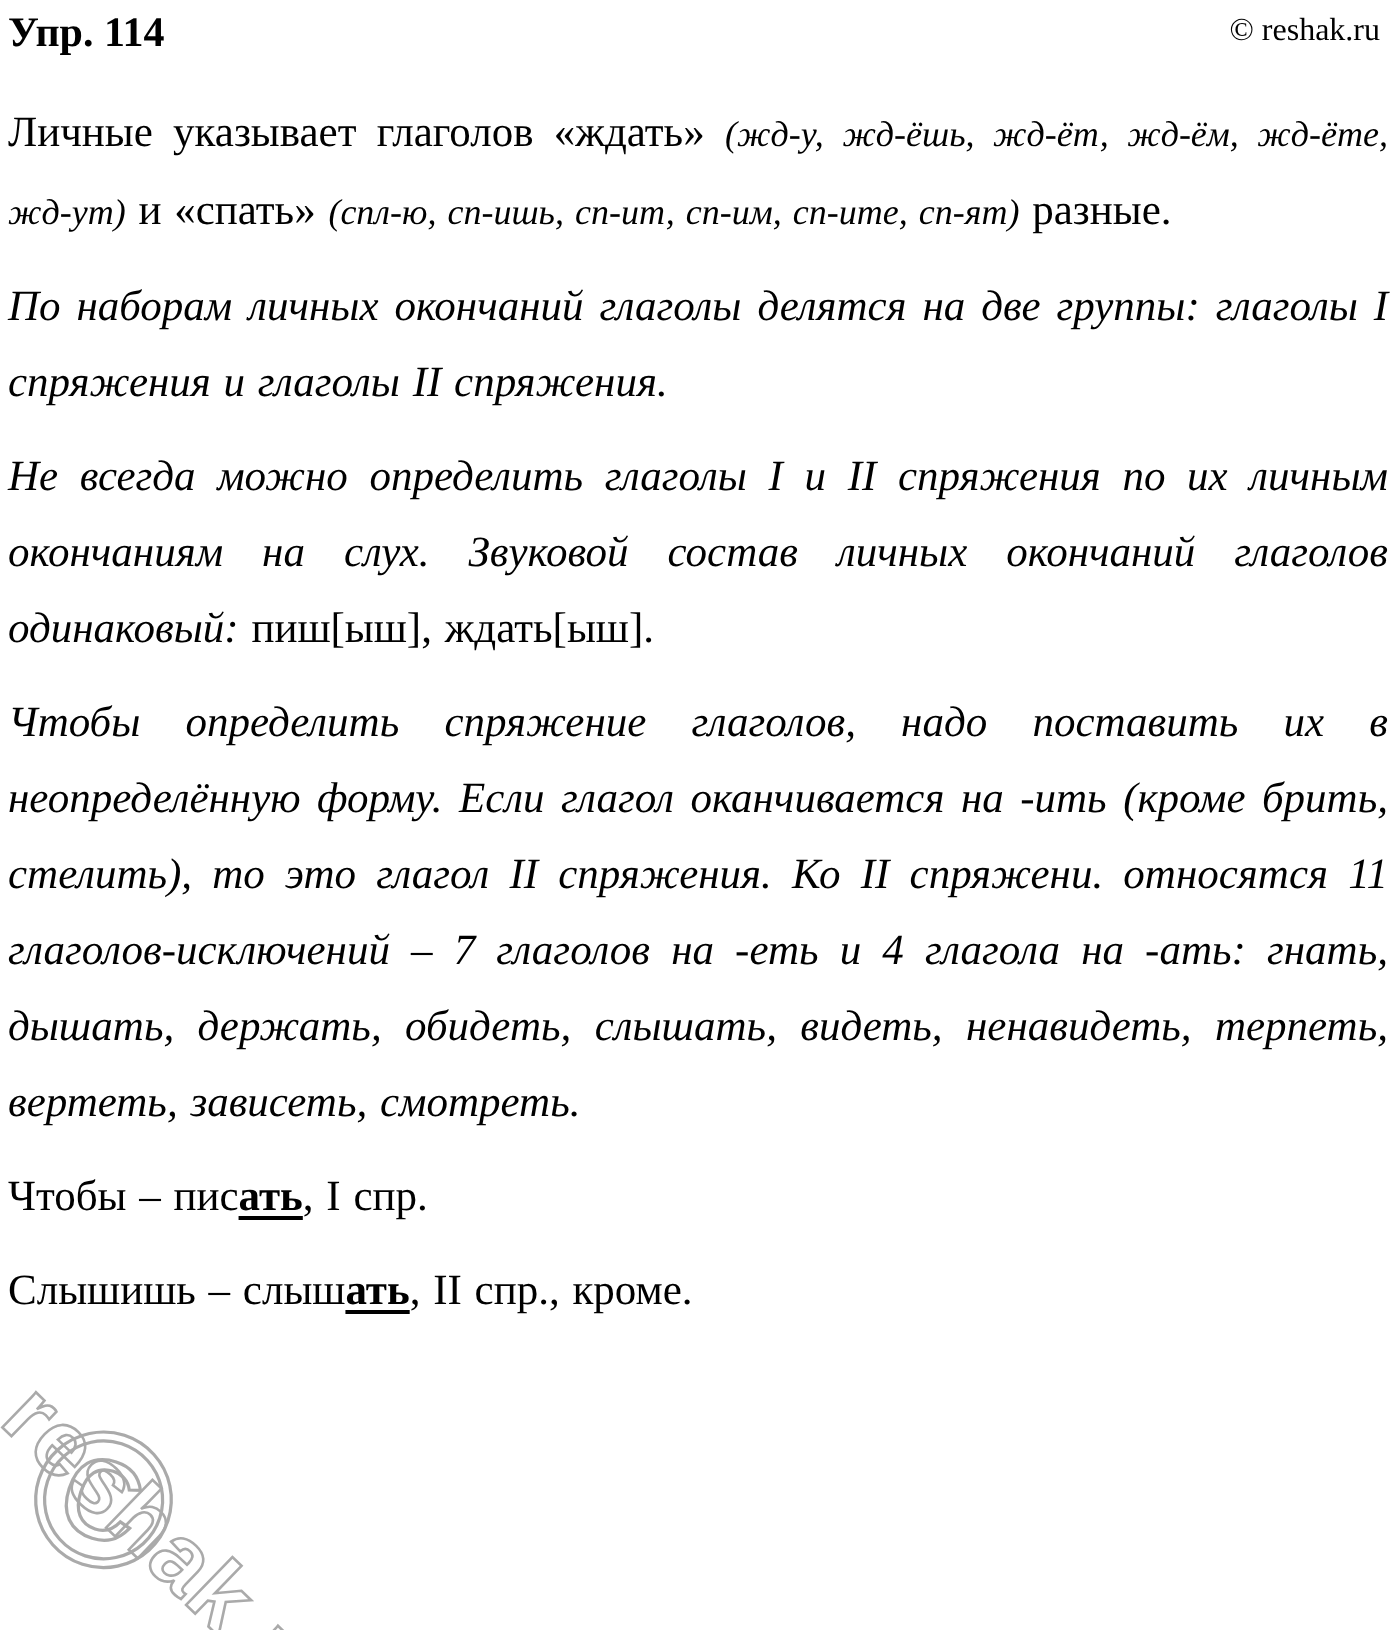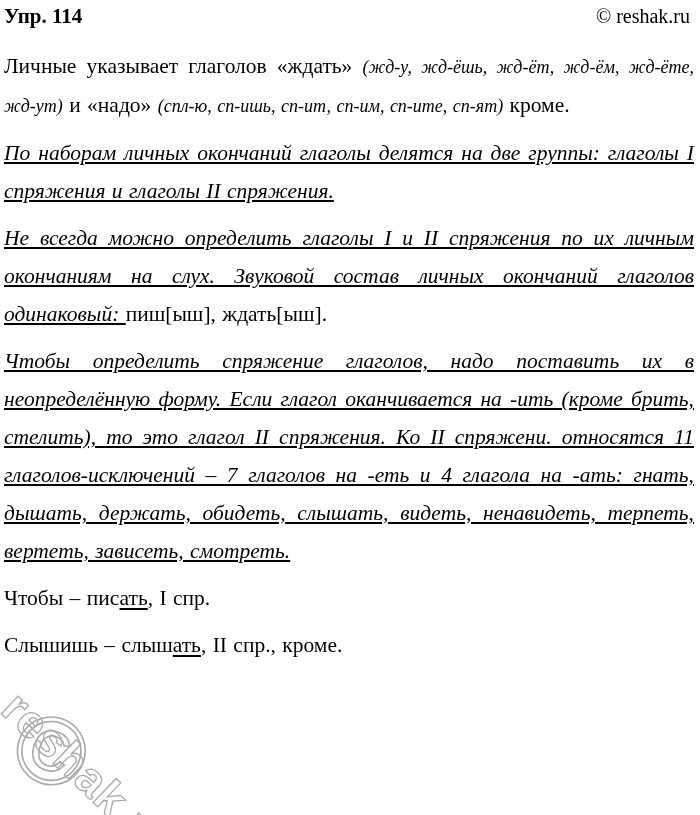--- a/index.html
+++ b/index.html
@@ -23,36 +23,36 @@
   }
   .hdr {
     display: flex;
     justify-content: space-between;
     align-items: flex-start;
     padding: 3px 10px 0 4px;
     font-size: 21px;
     line-height: 26px;
   }
   .ex { font-weight: 700; }
-  .cr { font-size: 20px; }
+  .cr { font-size: 16px; }
   .body {
     padding: 0 6px 0 4px;
     font-size: 21.5px;
   }
   p.para {
     margin: 9px 0 0 0;
     padding: 0;
     text-align: justify;
     line-height: 38px;
     word-spacing: 1px;
   }
   p.para.first { margin-top: 18px; }
-  .it { font-style: italic; text-decoration: underline; }
+  .it { font-style: italic; }
   .pi { font-style: italic; font-size: 18px; }
-  .u  { text-decoration: underline; text-underline-offset: 3px; }
+  .u  { text-decoration: underline; text-underline-offset: 3px; font-weight: bold; }
   .watermark {
     position: absolute;
     left: 0;
     top: 655px;
     width: 240px;
     height: 160px;
     pointer-events: none;
     z-index: 5;
   }
   .wm-text {
@@ -85,21 +85,21 @@
 
 <div class="page">
 
   <header class="hdr">
     <span class="ex">Упр. 114</span>
     <span class="cr">© reshak.ru</span>
   </header>
 
   <main class="body">
 
-    <p class="para first"><span>Личные указывает глаголов «ждать» </span><span class="pi">(жд-у, жд-ёшь, жд-ёт, жд-ём, жд-ёте, жд-ут)</span><span> и «надо» </span><span class="pi">(спл-ю, сп-ишь, сп-ит, сп-им, сп-ите, сп-ят)</span><span> кроме.</span></p>
+    <p class="para first"><span>Личные указывает глаголов «ждать» </span><span class="pi">(жд-у, жд-ёшь, жд-ёт, жд-ём, жд-ёте, жд-ут)</span><span> и «спать» </span><span class="pi">(спл-ю, сп-ишь, сп-ит, сп-им, сп-ите, сп-ят)</span><span> разные.</span></p>
 
     <p class="para it"><span>По наборам личных окончаний глаголы делятся на две группы: глаголы I спряжения и глаголы II спряжения.</span></p>
 
     <p class="para"><span class="it">Не всегда можно определить глаголы I и II спряжения по их личным окончаниям на слух. Звуковой состав личных окончаний глаголов одинаковый: </span><span>пиш[ыш], ждать[ыш].</span></p>
 
     <p class="para it"><span>Чтобы определить спряжение глаголов, надо поставить их в неопределённую форму. Если глагол оканчивается на -ить (кроме брить, стелить), то это глагол II спряжения. Ко II спряжени. относятся 11 глаголов-исключений – 7 глаголов на -еть и 4 глагола на -ать: гнать, дышать, держать, обидеть, слышать, видеть, ненавидеть, терпеть, вертеть, зависеть, смотреть.</span></p>
 
     <p class="para"><span>Чтобы – пис</span><span class="u">ать</span><span>, I спр.</span></p>
 
     <p class="para"><span>Слышишь – слыш</span><span class="u">ать</span><span>, II спр., кроме.</span></p>

